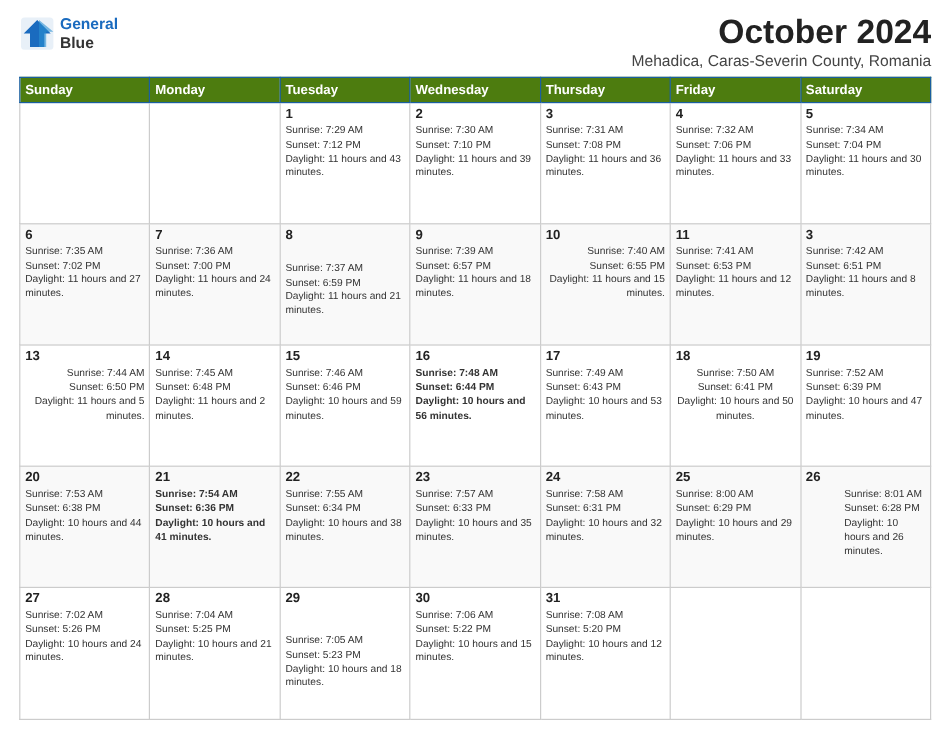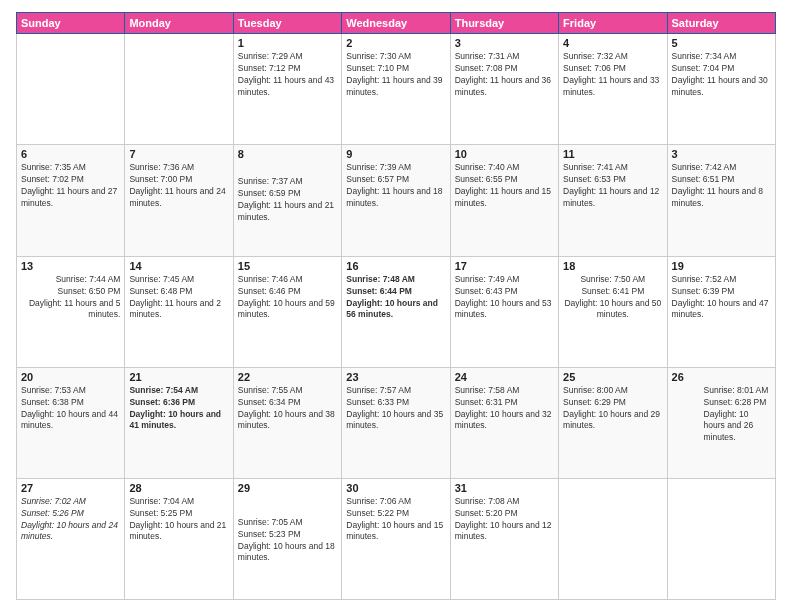--- a/index.html
+++ b/index.html
@@ -56,21 +56,21 @@
       color: #444;
     }
     .calendar {
       flex: 1;
       border: 1px solid #ccc;
       border-collapse: collapse;
       width: 100%;
       table-layout: fixed;
     }
     .calendar th {
-      background: #ec4899;
+      background: #4d7c0f;
       color: #fff;
       font-size: 11px;
       font-weight: bold;
       padding: 4px 4px;
       border: 1px solid #1a5fa0;
       text-align: left;
     }
     .calendar td {
       border: 1px solid #ccc;
       vertical-align: top;
@@ -96,20 +96,37 @@
       color: #333;
     }
     .empty-cell {
       background: #fff !important;
     }
   </style>
 </head>
 <body>
 
 <div class="page">
+  <div class="header">
+    <div class="logo">
+      <svg class="logo-icon" viewBox="0 0 40 40">
+        <rect x="2" y="2" width="36" height="36" rx="4" fill="#1a6bbf" opacity="0.1"></rect>
+        <polygon points="20,5 35,20 28,20 28,35 12,35 12,20 5,20" fill="#1a6bbf"></polygon>
+        <polygon points="22,5 38,18 30,18 30,35 22,35" fill="#2a8fd2" opacity="0.6"></polygon>
+      </svg>
+      <div class="logo-text">
+        <div><span>General</span></div>
+        <div>Blue</div>
+      </div>
+    </div>
+    <div class="title-block">
+      <h1>October 2024</h1>
+      <h2>Mehadica, Caras-Severin County, Romania</h2>
+    </div>
+  </div>
 
   <table class="calendar">
     <thead>
       <tr>
         <th>Sunday</th>
         <th>Monday</th>
         <th>Tuesday</th>
         <th>Wednesday</th>
         <th>Thursday</th>
         <th>Friday</th>
@@ -171,21 +188,21 @@
 Daylight: 11 hours and 21 minutes.</div>
           </td>
           <td>
             <span class="day-num">9</span>
             <div class="cell-content" style="white-space: pre-line;">Sunrise: 7:39 AM
 Sunset: 6:57 PM
 Daylight: 11 hours and 18 minutes.</div>
           </td>
           <td>
             <span class="day-num">10</span>
-            <div class="cell-content" style="white-space: pre-line;">Sunrise: 7:40 AM
+            <div class="cell-content" style="white-space: pre-line; text-align: right;">Sunrise: 7:40 AM
 Sunset: 6:55 PM
 Daylight: 11 hours and 15 minutes.</div>
           </td>
           <td>
             <span class="day-num">11</span>
             <div class="cell-content" style="white-space: pre-line;">Sunrise: 7:41 AM
 Sunset: 6:53 PM
 Daylight: 11 hours and 12 minutes.</div>
           </td>
           <td>
@@ -279,21 +296,21 @@
           <td>
             <span class="day-num">26</span>
             <div class="cell-content" style="white-space: pre-line; margin-left: 32px;">Sunrise: 8:01 AM
 Sunset: 6:28 PM
 Daylight: 10 hours and 26 minutes.</div>
           </td>
         </tr>
         <tr>
           <td>
             <span class="day-num">27</span>
-            <div class="cell-content" style="white-space: pre-line; font-style: italic;">Sunrise: 7:02 AM
+            <div class="cell-content" style="white-space: pre-line;">Sunrise: 7:02 AM
 Sunset: 5:26 PM
 Daylight: 10 hours and 24 minutes.</div>
           </td>
           <td>
             <span class="day-num">28</span>
             <div class="cell-content" style="white-space: pre-line;">Sunrise: 7:04 AM
 Sunset: 5:25 PM
 Daylight: 10 hours and 21 minutes.</div>
           </td>
           <td>

